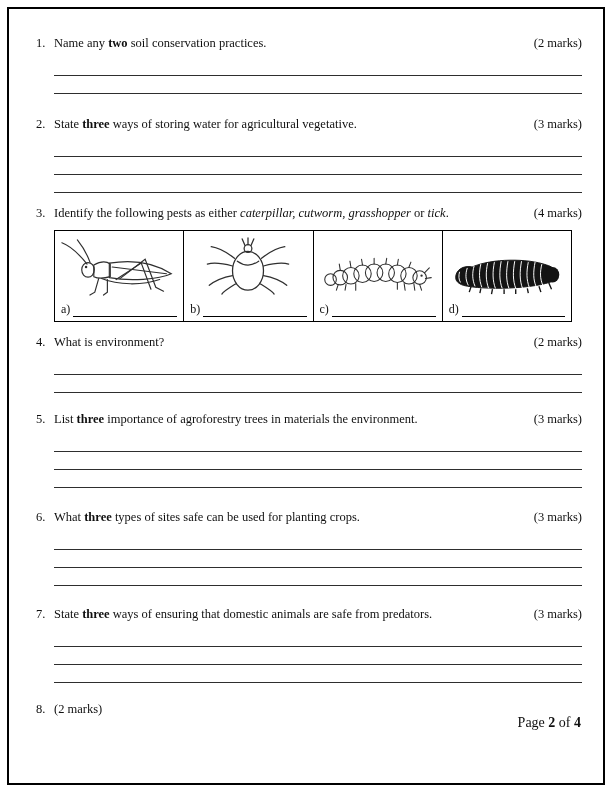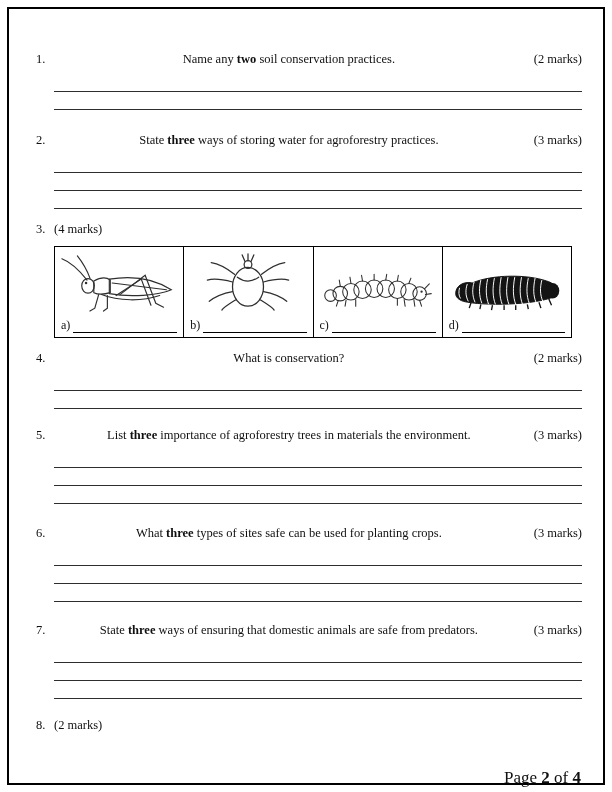--- a/index.html
+++ b/index.html
@@ -3,33 +3,33 @@
 <meta charset="utf-8">
 <style>
   * { margin:0; padding:0; box-sizing:border-box; }
   html,body { width:612px; height:792px; background:#ffffff; }
   body { font-family:"Liberation Serif", serif; color:#101010; position:relative; }
   .sheet { position:absolute; inset:0; background:#fff; overflow:hidden; }
   .frame { position:absolute; left:7px; top:7px; right:7px; bottom:7px; border:2px solid #000; }
   .question { position:absolute; left:36px; width:546px; font-size:12.5px; line-height:1.25; }
   .q-row { display:flex; align-items:baseline; }
   .q-num { flex:0 0 18px; }
-  .q-text { flex:1 1 auto; padding-right:10px;text-align:center; }
-  .q-marks { flex:0 0 auto; white-space:nowrap;margin-top:16px; }
+  .q-text { flex:1 1 auto; padding-right:10px; }
+  .q-marks { flex:0 0 auto; white-space:nowrap; }
   b { font-weight:bold; }
   i { font-style:italic; }
   .answers { margin-left:18px; margin-top:6px; }
   .ans { height:18px; border-bottom:1px solid #2e2e2e; }
   .pest-grid { display:flex; margin-left:18px; margin-top:8px; width:518px; }
   .pest-cell { flex:1 1 25%; border:1px solid #000; margin-left:-1px; height:92px; display:flex; flex-direction:column; background:#fff; }
   .pest-cell:first-child { margin-left:0; }
   .pest-img { flex:1 1 auto; display:flex; align-items:center; justify-content:center; overflow:hidden; }
   .pest-label { display:flex; align-items:flex-end; padding:0 6px 4px 6px; font-size:12px; }
   .pest-blank { flex:1 1 auto; border-bottom:1px solid #000; margin-left:3px; height:13px; }
-  .footer { position:absolute; top:768px; right:31px; font-size:17px; }
+  .footer { position:absolute; top:715px; right:31px; font-size:14px; }
   svg { display:block; }
 </style>
 </head>
 <body>
 
 <div class="sheet">
   <div class="frame"></div>
 
   <div class="question" style="top:36px">
     <div class="q-row">
@@ -39,33 +39,34 @@
     </div>
     <div class="answers">
       <div class="ans"></div>
       <div class="ans"></div>
     </div>
   </div>
 
   <div class="question" style="top:117px">
     <div class="q-row">
       <span class="q-num">2.</span>
-      <span class="q-text"><span>State </span><b>three</b><span> ways of storing water for agroforestry practices.</span></span>
+      <span class="q-text"><span>State </span><b>three</b><span> ways of storing water for agricultural vegetative.</span></span>
       <span class="q-marks">(3 marks)</span>
     </div>
     <div class="answers">
       <div class="ans"></div>
       <div class="ans"></div>
       <div class="ans"></div>
     </div>
   </div>
 
   <div class="question" style="top:206px">
     <div class="q-row">
       <span class="q-num">3.</span>
+      <span class="q-text"><span>Identify the following pests as either </span><i>caterpillar, cutworm, grasshopper</i><span> or </span><i>tick</i><span>.</span></span>
       <span class="q-marks">(4 marks)</span>
     </div>
     <div class="pest-grid">
 
       <div class="pest-cell">
         <div class="pest-img">
           <svg viewBox="0 0 126 64" width="122" height="62" aria-hidden="true">
             <g fill="none" stroke="#2f2f2f" stroke-width="1.2" stroke-linecap="round">
               <path d="M30 30 C22 20 12 11 4 8"></path>
               <path d="M33 28 C29 17 24 10 20 5"></path>
@@ -169,21 +170,21 @@
           <span class="pest-blank"></span>
         </div>
       </div>
 
     </div>
   </div>
 
   <div class="question" style="top:335px">
     <div class="q-row">
       <span class="q-num">4.</span>
-      <span class="q-text"><span>What is conservation?</span><b></b><span></span></span>
+      <span class="q-text"><span>What is environment?</span><b></b><span></span></span>
       <span class="q-marks">(2 marks)</span>
     </div>
     <div class="answers">
       <div class="ans"></div>
       <div class="ans"></div>
     </div>
   </div>
 
   <div class="question" style="top:412px">
     <div class="q-row">

